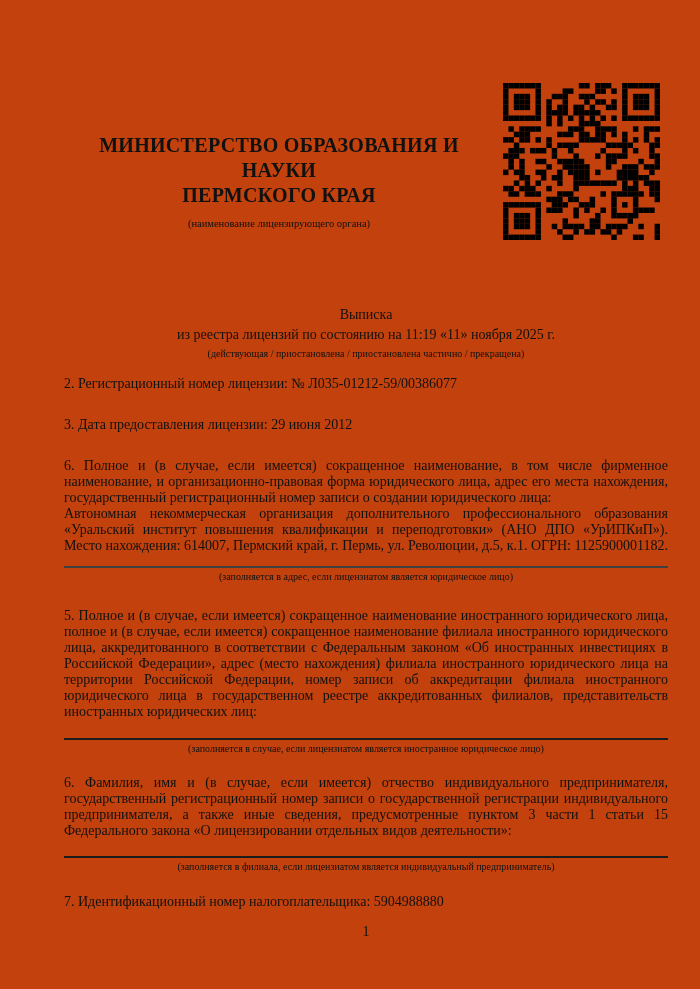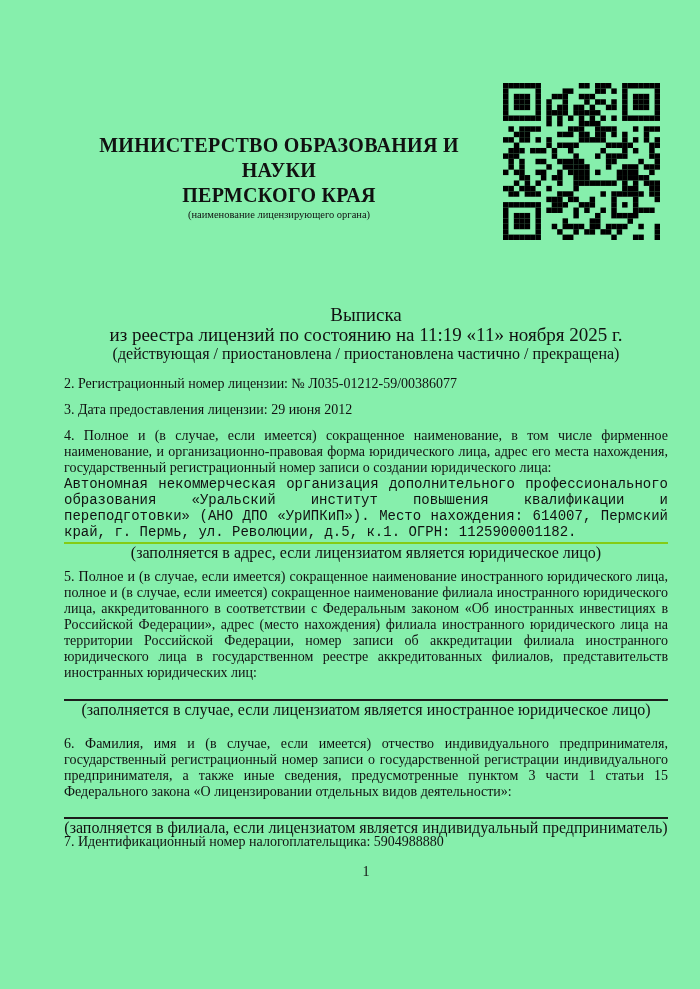--- a/index.html
+++ b/index.html
@@ -1,21 +1,21 @@
 <!DOCTYPE html>
 <html lang="ru"><head>
 <meta charset="utf-8">
 <style>
   html, body { margin: 0; padding: 0; background: #ffffff; }
   .page {
     position: relative;
     width: 700px;
     height: 989px;
     margin: 0 auto;
-    background: #86efac;
+    background: #c2410c;
     box-sizing: border-box;
     padding: 0 32px 0 64px;
     overflow: hidden;
     font-family: "Liberation Serif", "DejaVu Serif", serif;
     color: #111111;
     font-size: 14px;
     line-height: 16px;
   }
   
   .header-row {
@@ -31,61 +31,60 @@
   }
   .ministry-line {
     font-weight: bold;
     font-size: 20px;
     line-height: 25px;
     letter-spacing: 0.3px;
   }
   .header-caption {
     font-size: 10.5px;
     line-height: 13px;
-    margin-top: 0;
+    margin-top: 9px;
   }
   .qr {
     width: 157px;
     height: 157px;
     margin-left: auto;
     margin-right: 8px;
     display: block;
   }
   
   .doc-title {
     margin-top: 62px;
     text-align: center;
-    font-size: 19px;
+    font-size: 14px;
     line-height: 20px;
   }
   
   .field-text { text-align: left; }
   .field-para { text-align: justify; text-align-last: left; }
   .field-value {
     text-align: justify;
     text-align-last: left;
-    border-bottom: 2px solid #84cc16;
-    padding-bottom: 2px;
-    font-family: Liberation Mono, monospace;
+    border-bottom: 2px solid #404040;
+    padding-bottom: 12px;
   }
   .blank-rule {
     border-bottom: 2px solid #1c1c1c;
   }
   .fill-caption {
     text-align: center;
-    font-size: 16px;
+    font-size: 10px;
     line-height: 13px;
     margin-top: 2px;
     font-family: Liberation Serif, serif;
   }
   .mt27 { margin-top: 27px; }
   .mt16 { margin-top: 16px; }
-  .mt19 { margin-top: 10px; }
+  .mt19 { margin-top: 25px; }
   .mt20 { margin-top: 20px; }
-  .mt21 { }
+  .mt21 { margin-top: 21px; }
   .h18 { height: 18px; }
   .h17 { height: 17px; }
   .page-number {
     margin-top: 14px;
     text-align: center;
     font-size: 14px;
     line-height: 16px;
   }
 </style>
 </head>
@@ -510,21 +509,21 @@
     <div>Выписка</div>
     <div>из реестра лицензий по состоянию на 11:19 «11» ноября 2025 г.</div>
   </div>
 
   <div class="fill-caption">(действующая / приостановлена / приостановлена частично / прекращена)</div>
 
   <div class="field-text mt16">2. Регистрационный номер лицензии: № Л035-01212-59/00386077</div>
 
   <div class="field-text mt19">3. Дата предоставления лицензии: 29 июня 2012</div>
 
-  <div class="field-para mt19">4. Полное и (в случае, если имеется) сокращенное наименование, в том числе фирменное наименование, и организационно-правовая форма юридического лица, адрес его места нахождения, государственный регистрационный номер записи о создании юридического лица:</div>
+  <div class="field-para mt19">6. Полное и (в случае, если имеется) сокращенное наименование, в том числе фирменное наименование, и организационно-правовая форма юридического лица, адрес его места нахождения, государственный регистрационный номер записи о создании юридического лица:</div>
   <div class="field-value">Автономная некоммерческая организация дополнительного профессионального образования «Уральский институт повышения квалификации и переподготовки» (АНО ДПО «УрИПКиП»). Место нахождения: 614007, Пермский край, г. Пермь, ул. Революции, д.5, к.1. ОГРН: 1125900001182.</div>
   <div class="fill-caption">(заполняется в адрес, если лицензиатом является юридическое лицо)</div>
 
   <div class="field-para mt19">5. Полное и (в случае, если имеется) сокращенное наименование иностранного юридического лица, полное и (в случае, если имеется) сокращенное наименование филиала иностранного юридического лица, аккредитованного в соответствии с Федеральным законом «Об иностранных инвестициях в Российской Федерации», адрес (место нахождения) филиала иностранного юридического лица на территории Российской Федерации, номер записи об аккредитации филиала иностранного юридического лица в государственном реестре аккредитованных филиалов, представительств иностранных юридических лиц:</div>
   <div class="blank-rule h18"></div>
   <div class="fill-caption">(заполняется в случае, если лицензиатом является иностранное юридическое лицо)</div>
 
   <div class="field-para mt20">6. Фамилия, имя и (в случае, если имеется) отчество индивидуального предпринимателя, государственный регистрационный номер записи о государственной регистрации индивидуального предпринимателя, а также иные сведения, предусмотренные пунктом 3 части 1 статьи 15 Федерального закона «О лицензировании отдельных видов деятельности»:</div>
   <div class="blank-rule h17"></div>
   <div class="fill-caption">(заполняется в филиала, если лицензиатом является индивидуальный предприниматель)</div>

